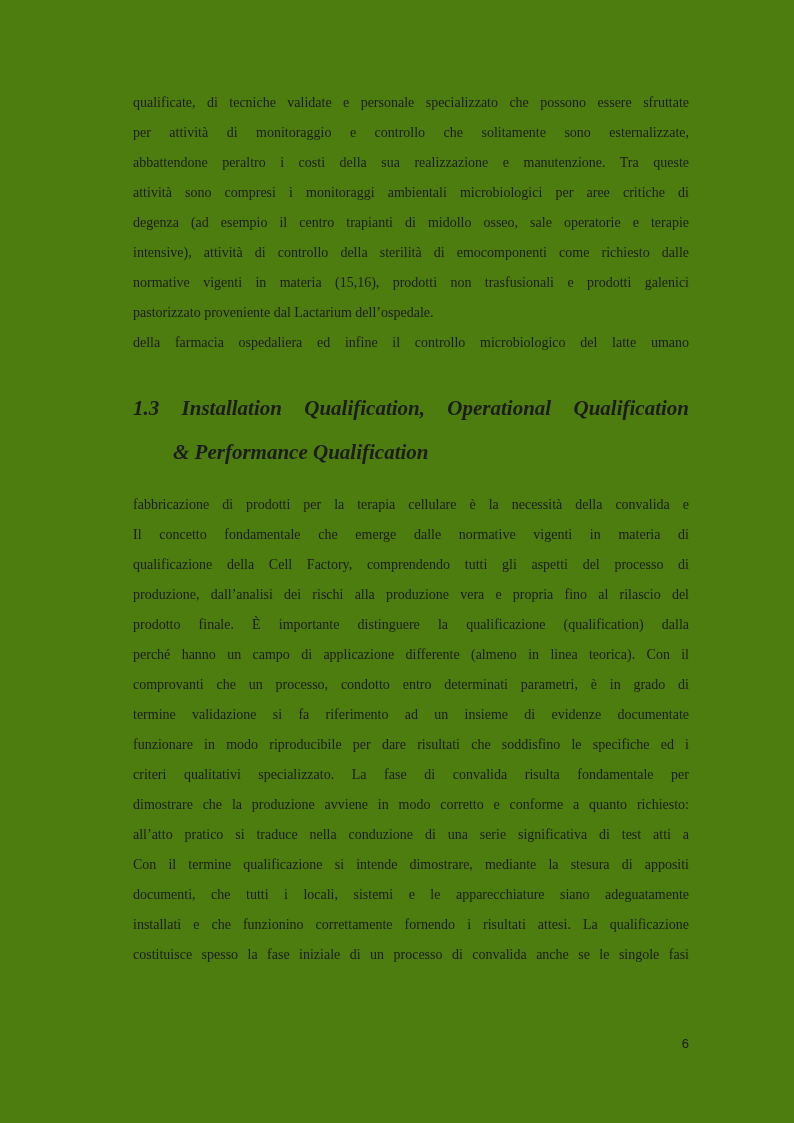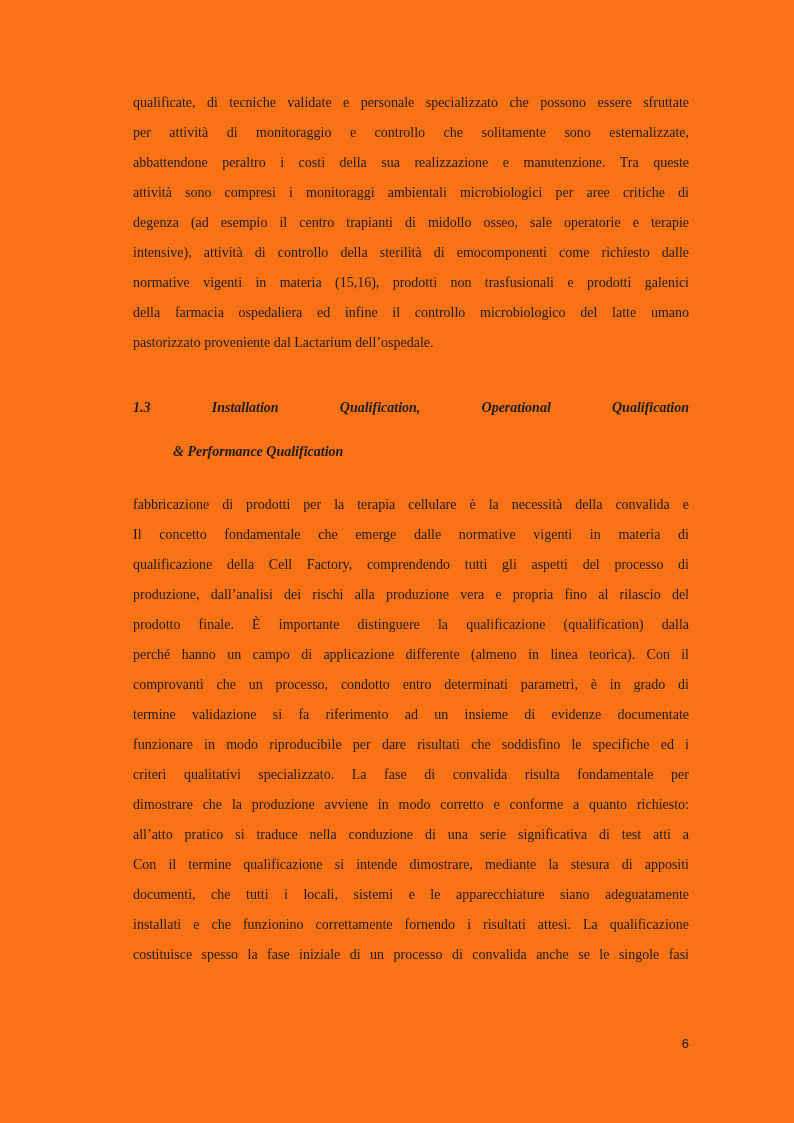--- a/index.html
+++ b/index.html
@@ -5,21 +5,21 @@
   html, body {
     margin: 0;
     padding: 0;
     background: #e8e8e8;
   }
   .page {
     position: relative;
     width: 794px;
     height: 1123px;
     margin: 0 auto;
-    background: #f97316;
+    background: #4d7c0f;
     font-family: "Liberation Serif", "DejaVu Serif", serif;
     color: #1c1c1c;
     overflow: hidden;
   }
   .text-block {
     position: absolute;
     left: 133px;
     top: 88px;
     width: 556px;
   }
@@ -39,21 +39,21 @@
   }
   .heading {
     margin: 28px 0 16px 0;
     padding: 0;
     font-weight: bold;
     font-style: italic;
   }
   .heading .line {
     height: 44px;
     line-height: 44px;
-    font-size: 14px;
+    font-size: 21px;
   }
   .heading .line:nth-child(2) {
     padding-left: 40px;
   }
   .page-number {
     position: absolute;
     left: 133px;
     top: 1034px;
     width: 556px;
     text-align: right;
@@ -69,22 +69,22 @@
 <div class="page">
   <div class="text-block">
     <section class="paragraph">
         <div class="line just">qualificate, di tecniche validate e personale specializzato che possono essere sfruttate</div>
         <div class="line just">per attività di monitoraggio e controllo che solitamente sono esternalizzate,</div>
         <div class="line just">abbattendone peraltro i costi della sua realizzazione e manutenzione. Tra queste</div>
         <div class="line just">attività sono compresi i monitoraggi ambientali microbiologici  per aree critiche di</div>
         <div class="line just">degenza (ad esempio il centro trapianti di midollo osseo, sale operatorie e terapie</div>
         <div class="line just">intensive), attività di controllo della sterilità di emocomponenti come richiesto dalle</div>
         <div class="line just">normative vigenti in materia (15,16), prodotti non trasfusionali e prodotti galenici</div>
+        <div class="line">pastorizzato proveniente dal Lactarium dell’ospedale.</div>
         <div class="line just">della farmacia ospedaliera ed infine il controllo microbiologico del latte umano</div>
-        <div class="line">pastorizzato proveniente dal Lactarium dell’ospedale.</div>
       </section>
     <h1 class="heading">
         <div class="line just">1.3 Installation Qualification, Operational Qualification</div>
         <div class="line">&amp; Performance Qualification</div>
       </h1>
     <section class="paragraph">
         <div class="line just">fabbricazione di prodotti per la terapia cellulare è la necessità della convalida e</div>
         <div class="line just">Il concetto fondamentale che emerge dalle normative vigenti in materia di</div>
         <div class="line just">qualificazione della Cell Factory, comprendendo tutti gli aspetti del processo di</div>
         <div class="line just">produzione, dall’analisi dei rischi alla produzione vera e propria fino al rilascio del</div>

